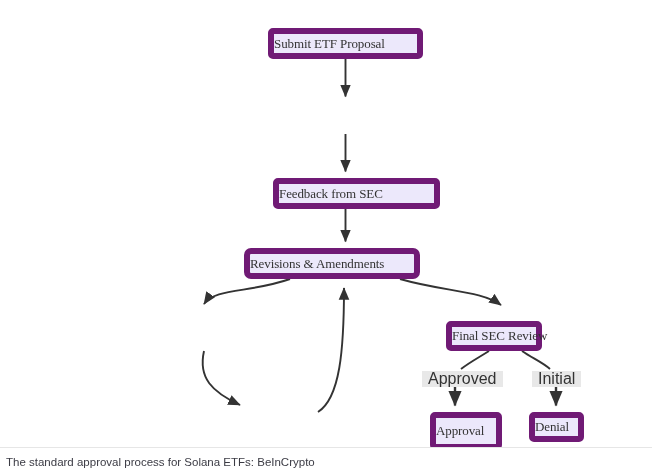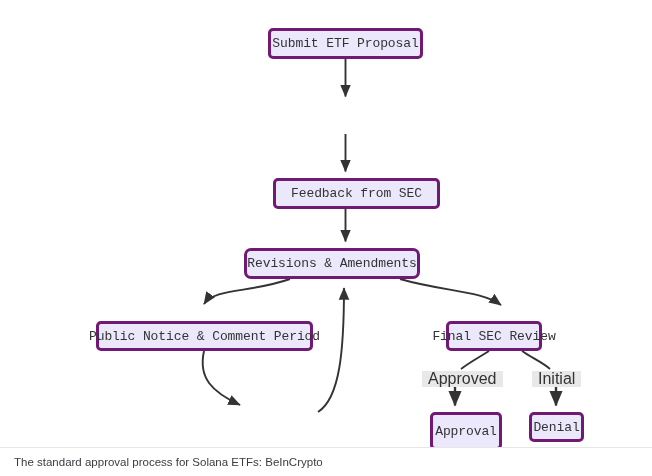--- a/index.html
+++ b/index.html
@@ -24,28 +24,28 @@
   }
   .diagram-svg {
     position: absolute;
     left: 0;
     top: 0;
   }
   .node-box {
     position: absolute;
     box-sizing: border-box;
     background: #ECE8FB;
-    border: 3px solid #701a75;
+    border: 6px solid #701a75;
     border-radius: 5px;
     display: flex;
     align-items: center;
-    justify-content: center;
+    justify-content: flex-start;
     color: #333333;
     font-size: 13px;
-    font-family: Liberation Mono, monospace;
+    font-family: Liberation Serif, serif;
     white-space: nowrap;
     letter-spacing: -0.1px;
   }
   .edge-label {
     position: absolute;
     background: #E8E8E8;
     color: #333333;
     font-size: 16px;
     font-family: "Liberation Sans", sans-serif;
     padding: 1px 6px;
@@ -63,21 +63,20 @@
     box-sizing: border-box;
   }
   #caption-text {
     position: absolute;
     left: 6px;
     top: 8px;
     font-size: 11.5px;
     color: #3B3B44;
     font-family: "Liberation Sans", sans-serif;
     white-space: nowrap;
-    margin-left: 8px;
   }
 </style>
 </head>
 <body>
 
 <div id="flowchart">
 
   <svg class="diagram-svg" width="652" height="447" viewBox="0 0 652 447">
     <defs>
       <marker id="arrowhead" markerWidth="9" markerHeight="9" refX="6.2" refY="3.2" orient="auto" markerUnits="strokeWidth">
@@ -114,23 +113,20 @@
 
 
   <div class="node-box" style="left:273px; top:178px; width:167px; height:31px;">
     <span>Feedback from SEC</span>
   </div>
 
   <div class="node-box" style="left:244px; top:248px; width:176px; height:31px;border-radius:7px;">
     <span>Revisions &amp; Amendments</span>
   </div>
 
-  <div class="node-box" style="left:96px; top:321px; width:217px; height:30px;">
-    <span>Public Notice &amp; Comment Period</span>
-  </div>
 
   <div class="node-box" style="left:446px; top:321px; width:96px; height:30px;">
     <span>Final SEC Review</span>
   </div>
 
 
   <div class="node-box" style="left:430px; top:412px; width:72px; height:38px;">
     <span>Approval</span>
   </div>
 

